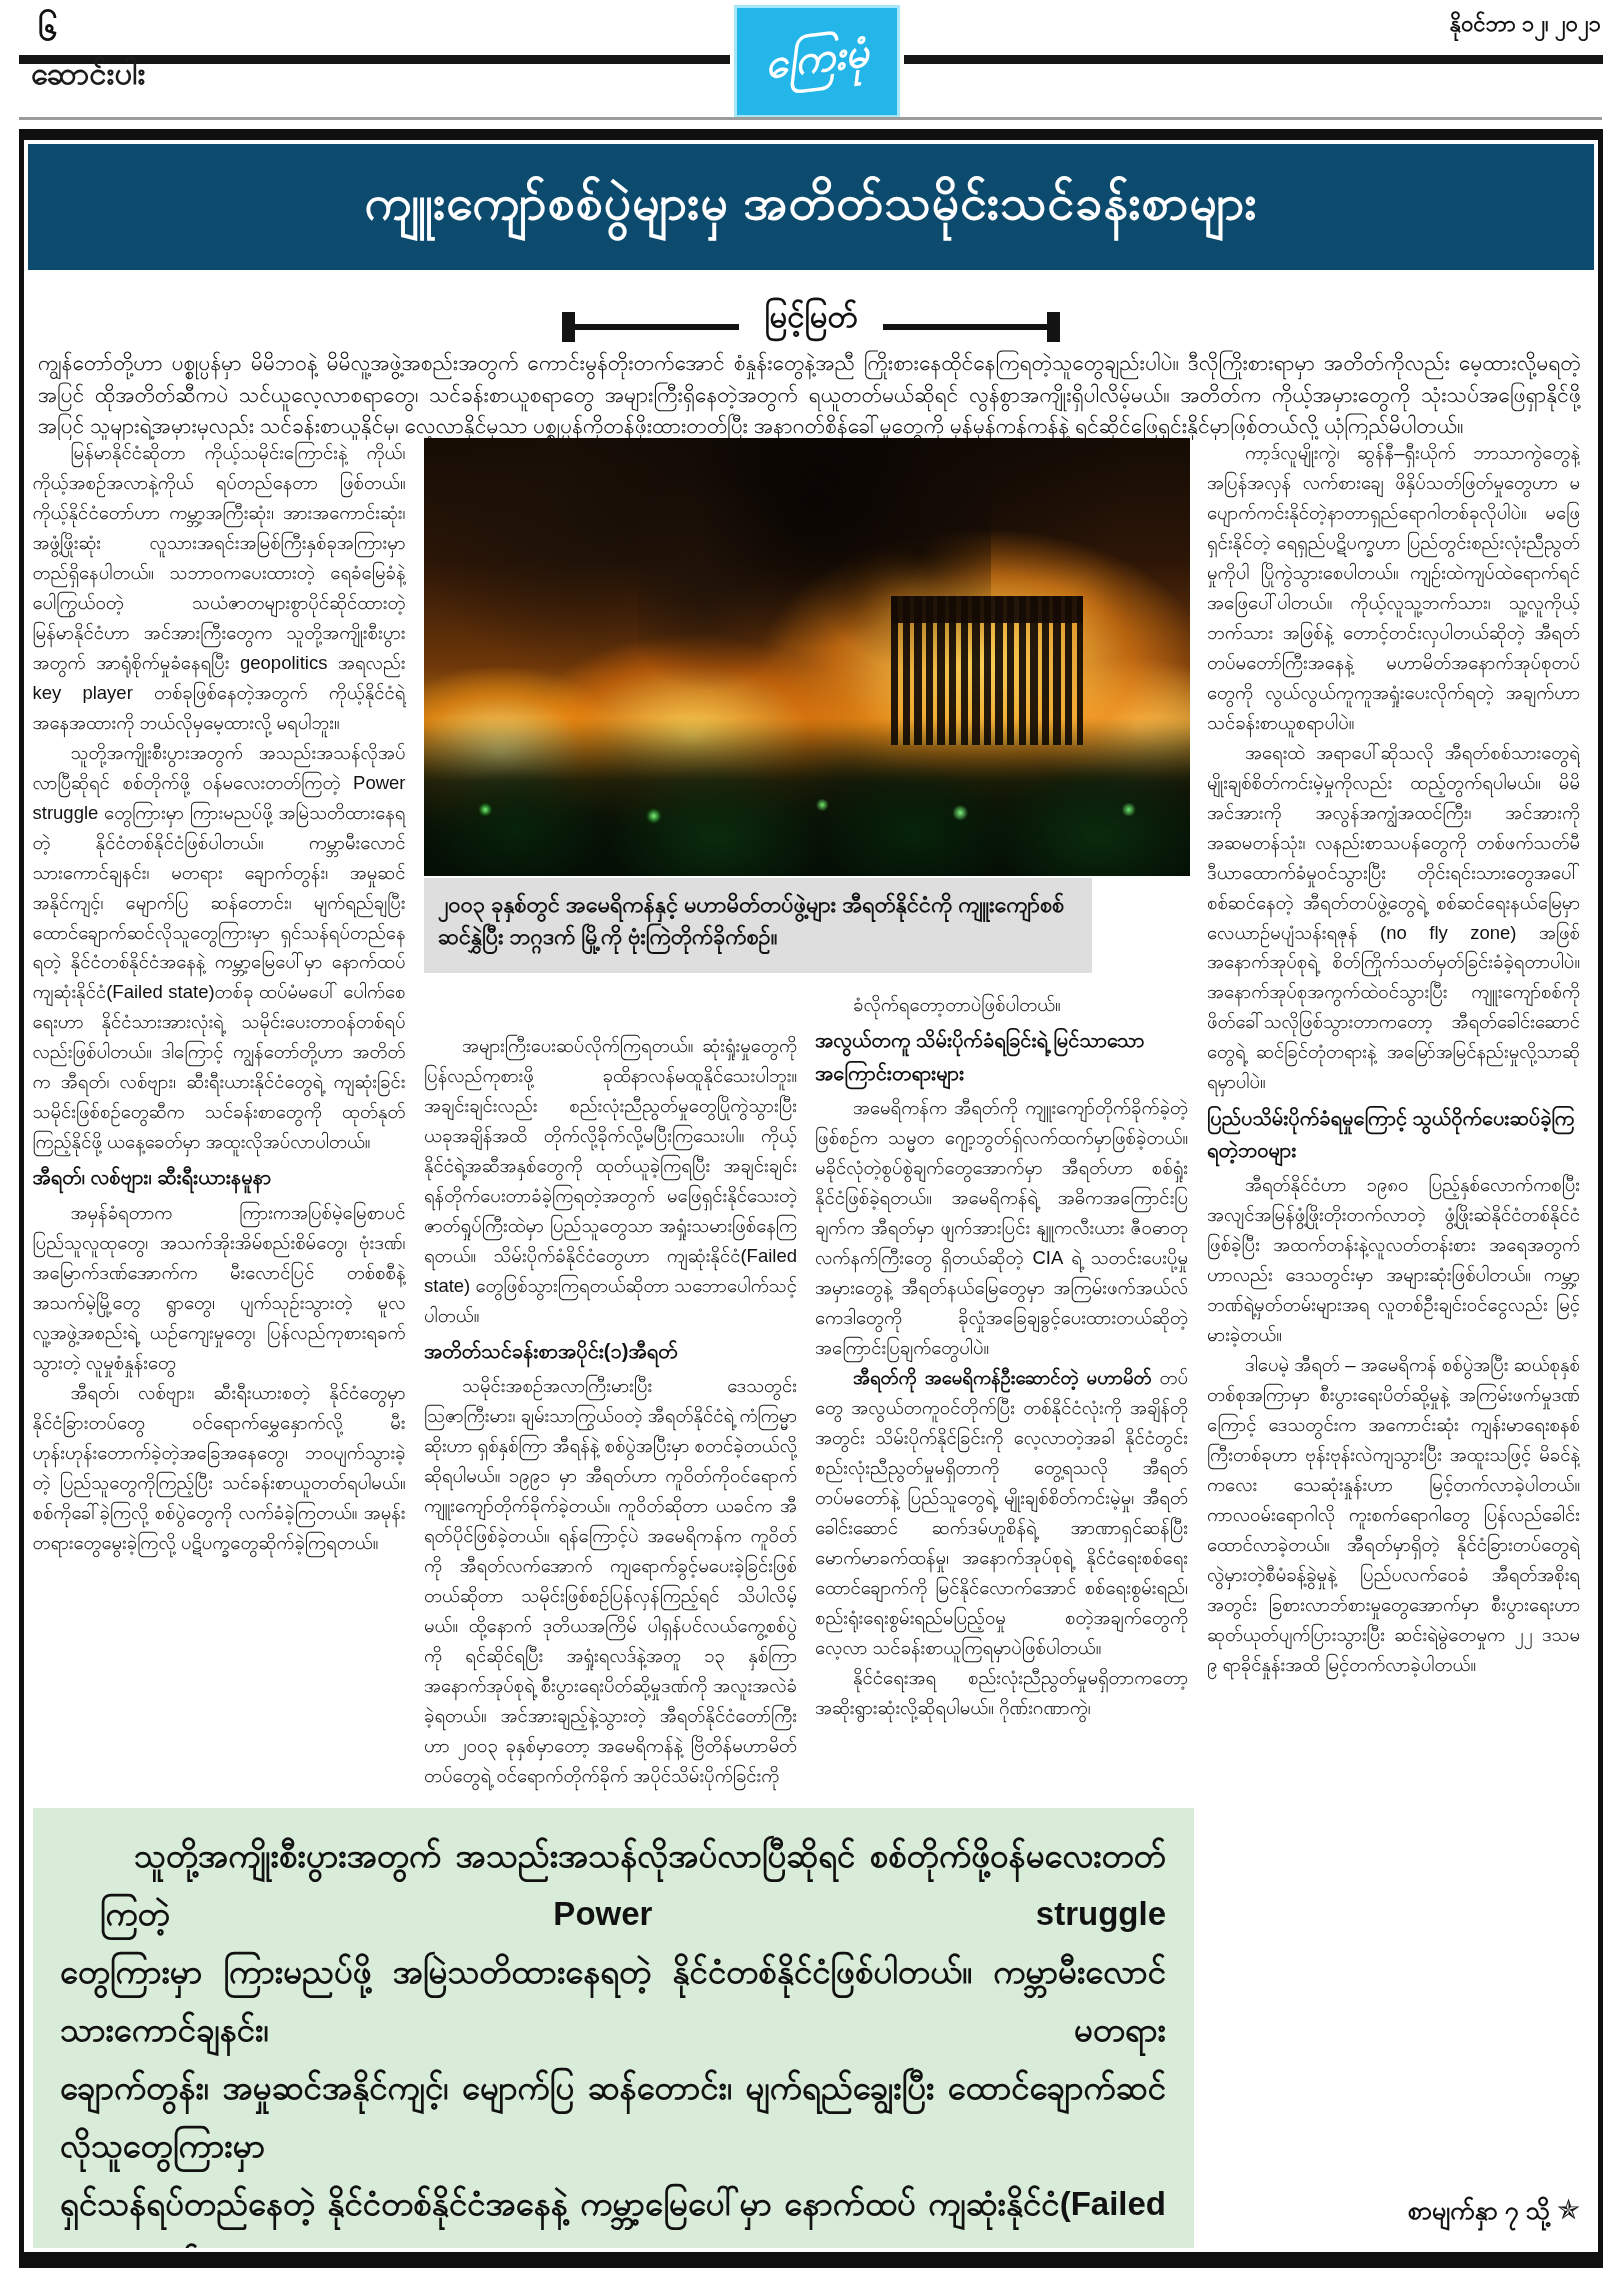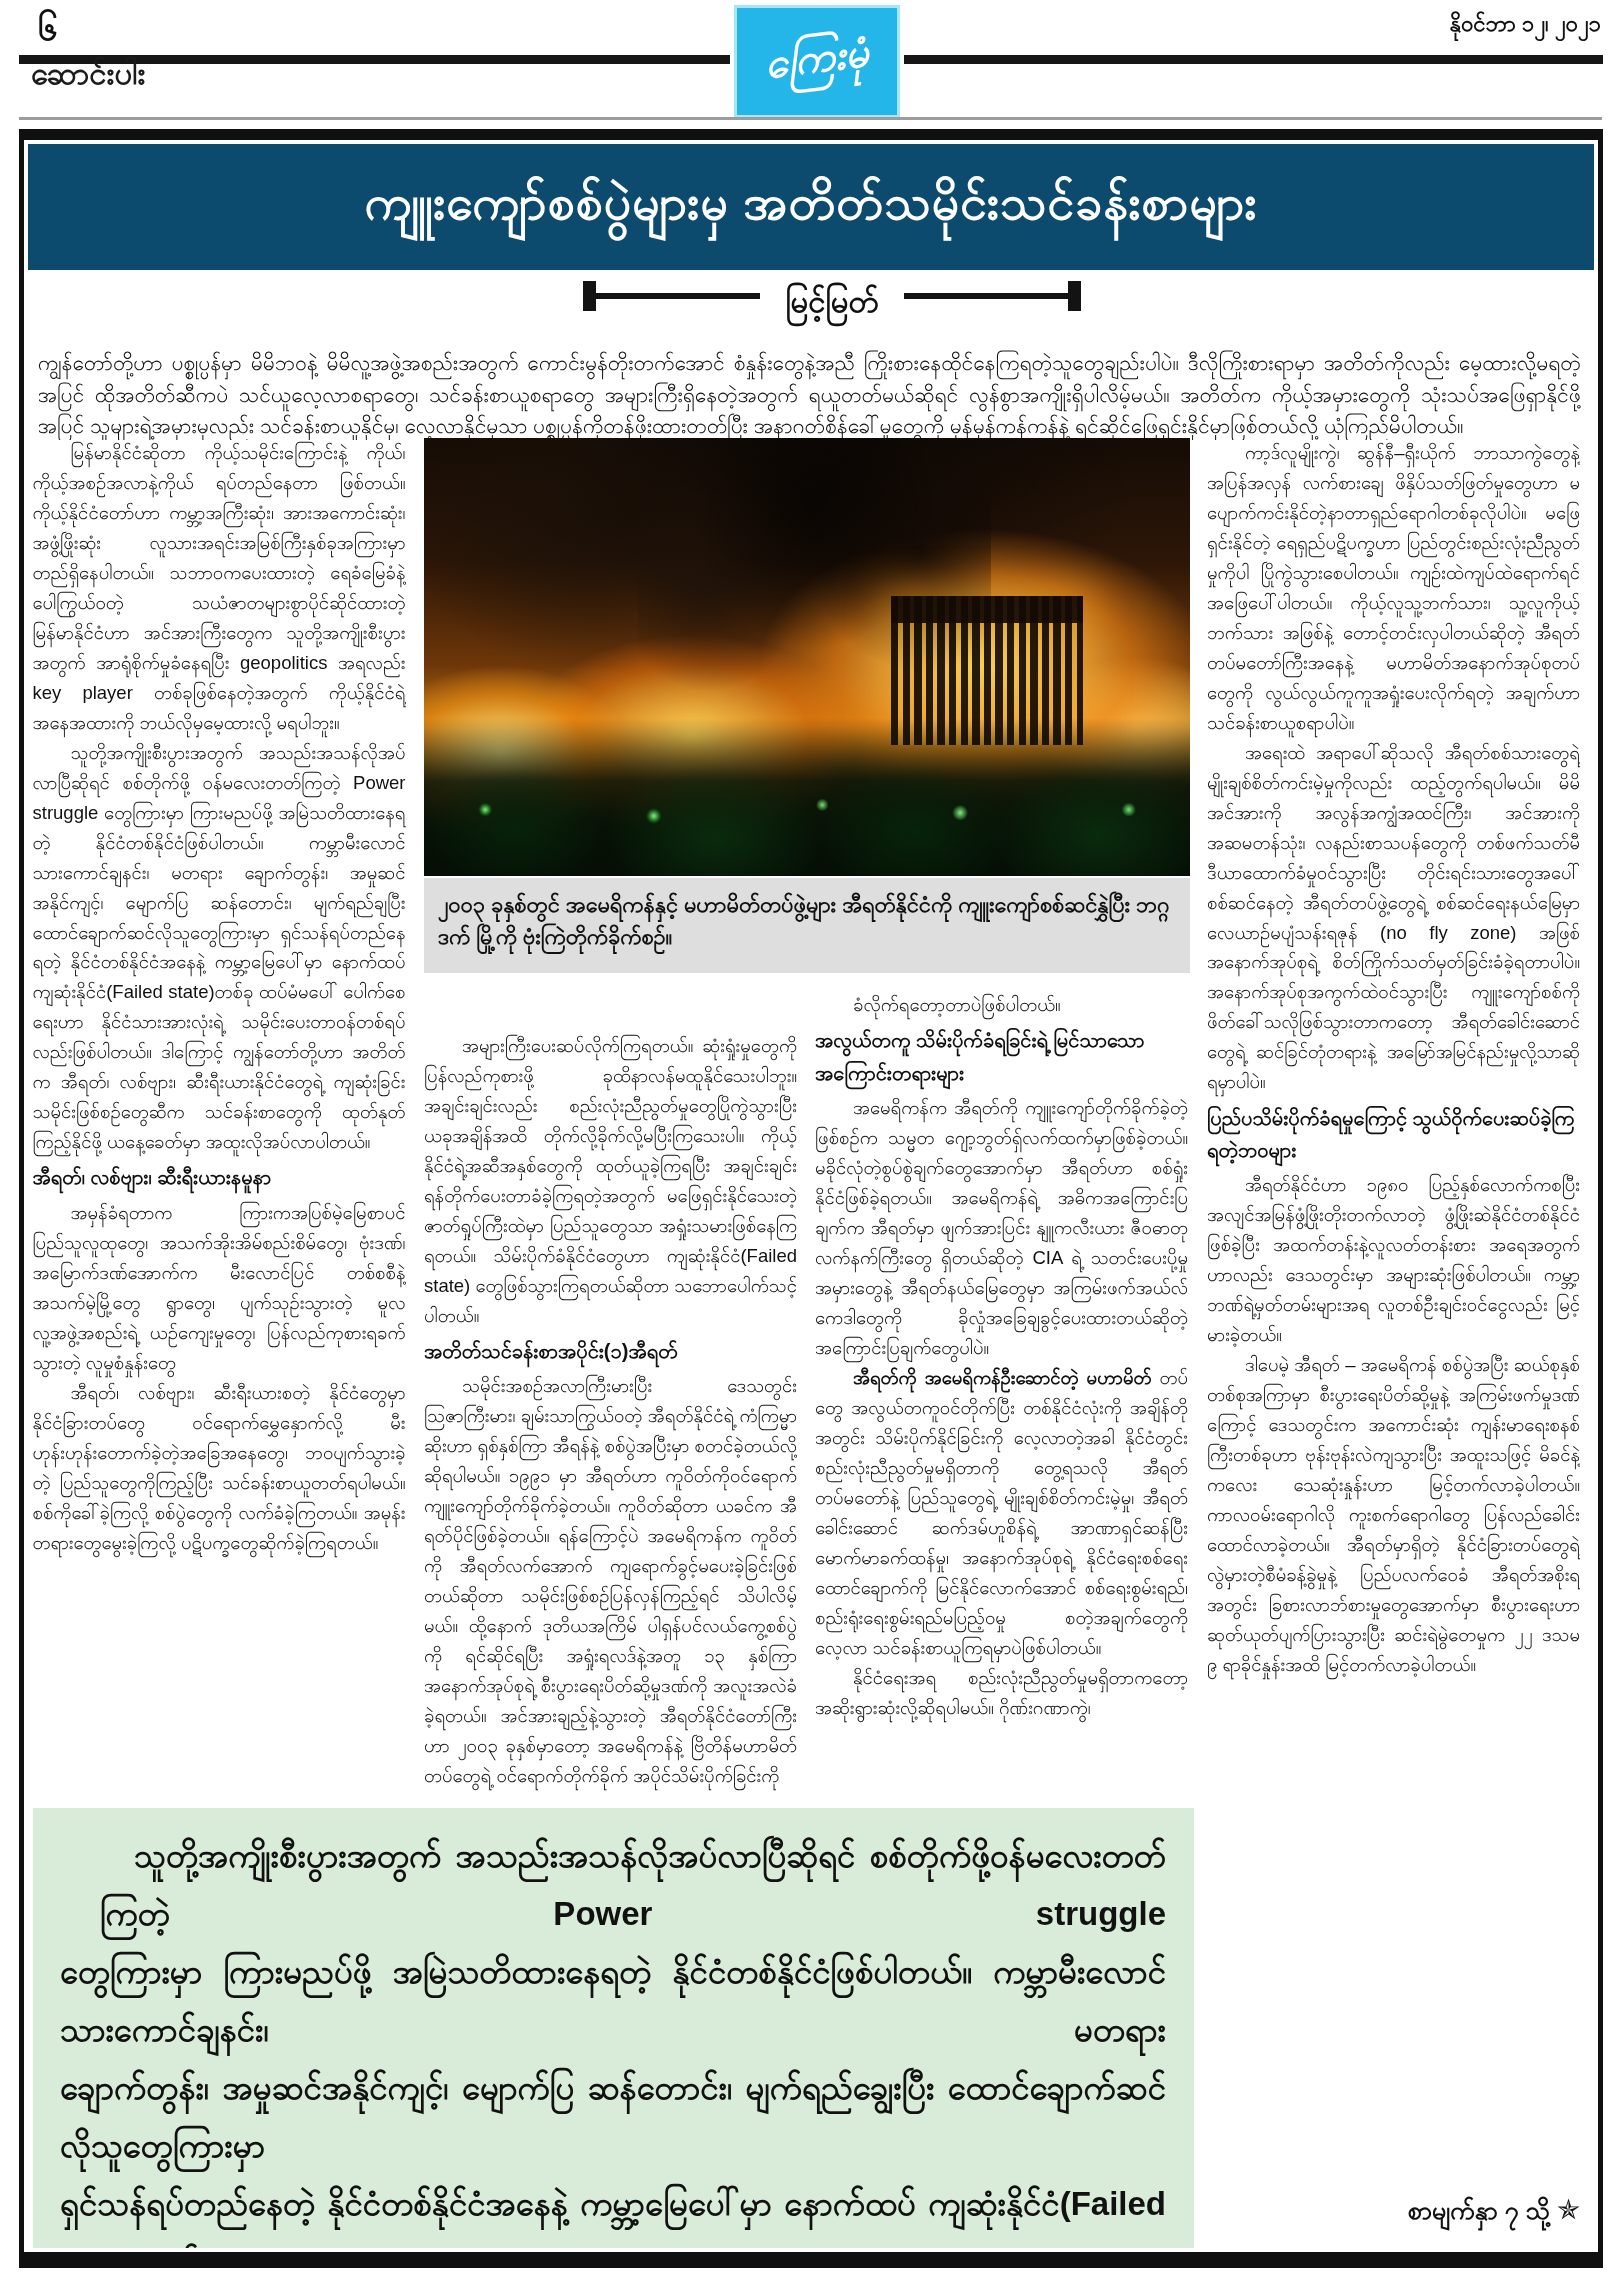--- a/index.html
+++ b/index.html
@@ -38,21 +38,21 @@
   .article-inner{position:relative;width:100%;height:100%;}
 
   .green-title-band{
     position:absolute;left:4.2px;top:4.2px;right:4.2px;height:126px;
     background:#0c4a6e;display:flex;align-items:center;justify-content:center;
   }
   .article-title{color:#ffffff;font-size:48px;font-weight:700;letter-spacing:1.1px;white-space:nowrap;}
 
   .byline-row{
     position:absolute;left:0;top:141px;width:100%;height:61px;
-    display:flex;align-items:flex-start;justify-content:center;gap:25px;margin-left:21px;
+    display:flex;align-items:flex-end;justify-content:center;gap:25px;
   }
   .byline-name{font-size:31px;font-weight:700;}
   .deco{display:flex;align-items:center;}
   .deco .bar{width:164px;height:5.3px;background:#131313;}
   .deco .sq{width:13.7px;height:30px;background:#131313;}
 
   .intro{
     position:absolute;left:13.7px;top:207px;width:1543px;height:93px;
     font-size:21px;line-height:1.5;text-align:justify;overflow:hidden;
   }
@@ -101,21 +101,21 @@
       radial-gradient(circle 8.5px at 52% 55%, rgba(120,255,120,.9), rgba(0,0,0,0) 75%),
       radial-gradient(circle 10.6px at 70% 60%, rgba(130,255,130,.95), rgba(0,0,0,0) 75%),
       radial-gradient(circle 9.5px at 92% 58%, rgba(120,255,120,.9), rgba(0,0,0,0) 75%),
       radial-gradient(ellipse 116px 79px at 12% 70%, #07220a, rgba(0,0,0,0) 78%),
       radial-gradient(ellipse 137px 90px at 38% 75%, #0a2b0d, rgba(0,0,0,0) 80%),
       radial-gradient(ellipse 127px 85px at 64% 72%, #07230a, rgba(0,0,0,0) 78%),
       radial-gradient(ellipse 137px 90px at 88% 74%, #0a2b0d, rgba(0,0,0,0) 80%),
       linear-gradient(180deg, rgba(0,0,0,0) 0%, rgba(6,18,6,.85) 40%, #050f05 100%);
   }
   .photo-caption{
-    position:absolute;left:400px;top:738px;width:766px;height:95px;box-sizing:border-box;
+    position:absolute;left:400px;top:738px;width:668px;height:95px;box-sizing:border-box;
     background:#dedede;padding:10.6px 13.7px;
     font-size:21.7px;font-weight:600;line-height:1.5;text-align:left;
   }
 
   
   .callout{
     position:absolute;left:8.5px;top:1668px;width:1161px;height:440px;box-sizing:border-box;
     background:#d9ecd9;padding:19px 27.5px 16px 27.5px;overflow:hidden;
   }
   .callout-line{

